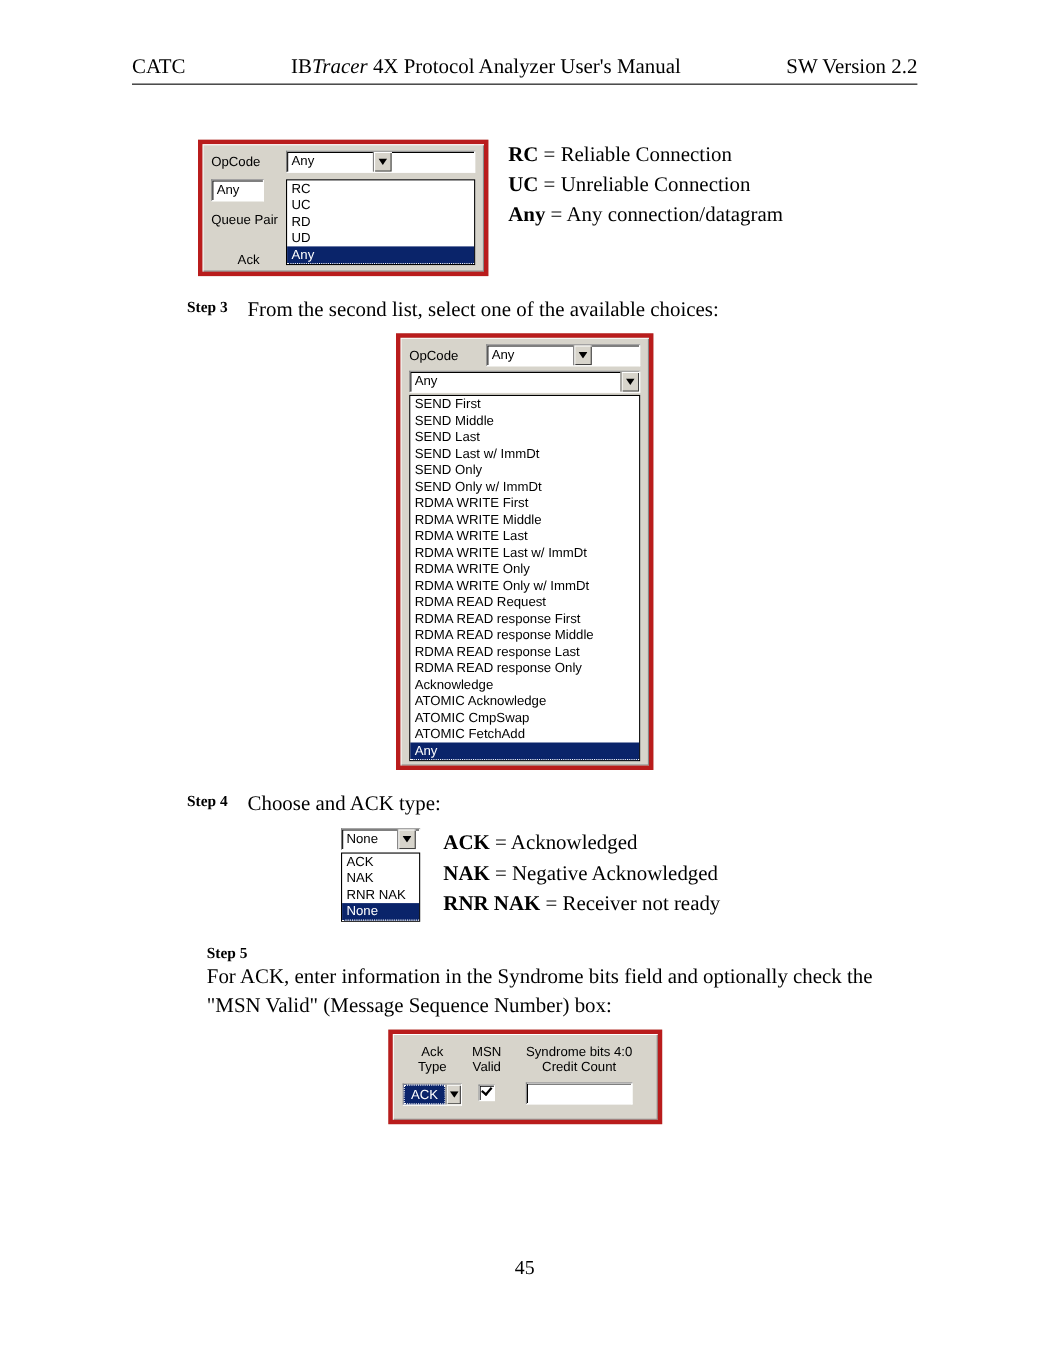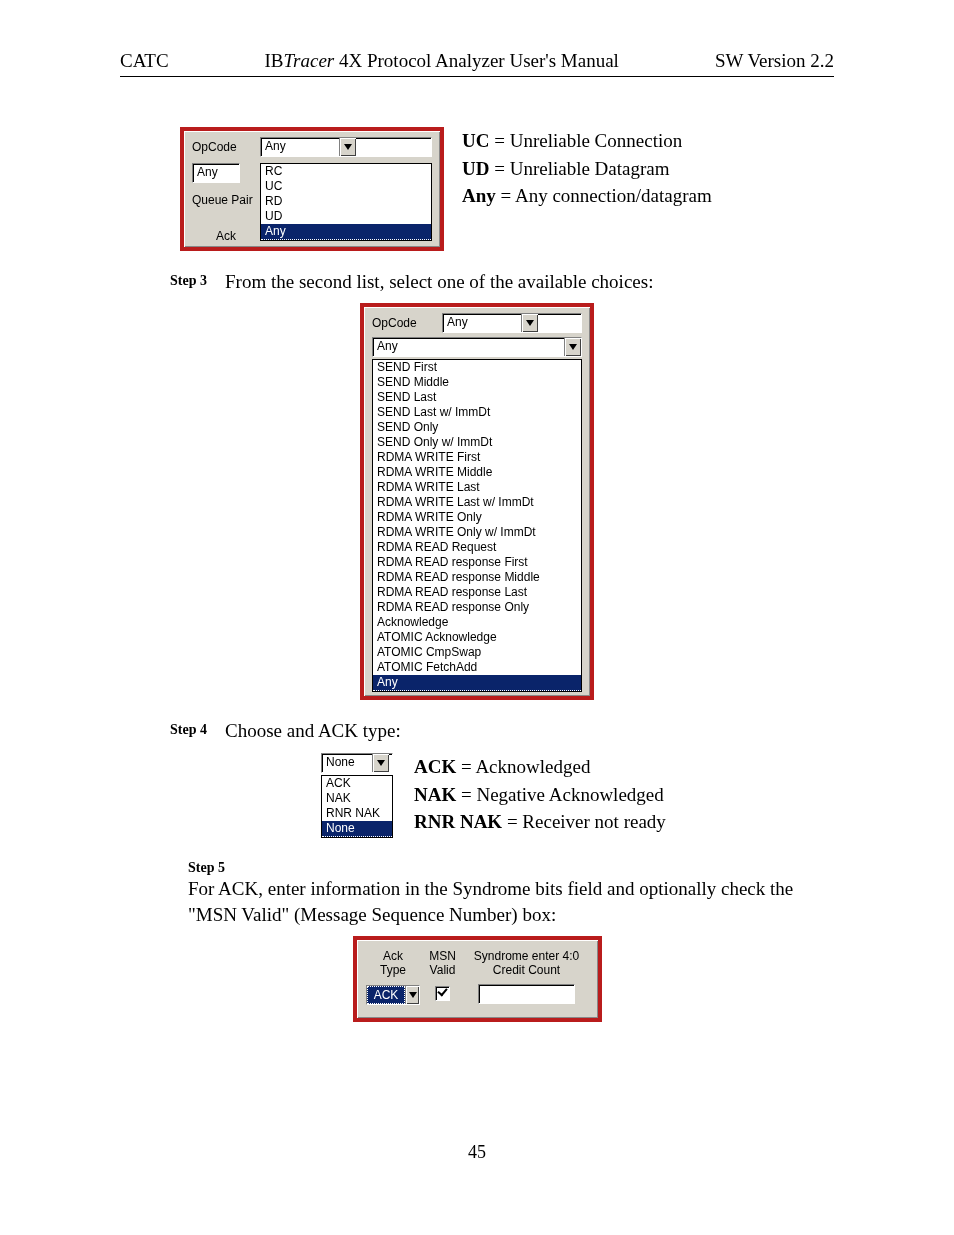--- a/index.html
+++ b/index.html
@@ -187,22 +187,22 @@
           <div class="item">RC</div>
           <div class="item">UC</div>
           <div class="item">RD</div>
           <div class="item">UD</div>
           <div class="item sel">Any</div>
         </div>
       </div>
     </div>
 
     <div class="defs">
+      <div><b>RC</b><span> = Reliable Connection</span></div>
       <div><b>UC</b><span> = Unreliable Connection</span></div>
-      <div><b>UD</b><span> = Unreliable Datagram</span></div>
       <div><b>Any</b><span> = Any connection/datagram</span></div>
     </div>
   </div>
 
   <div class="step-row" style="margin-left:50px;justify-content:space-between;">
     <div class="step-label">Step 3</div>
     <div class="step-body">From the second list, select one of the available choices:</div>
   </div>
 
   <div class="fig-row-center">
@@ -254,21 +254,21 @@
       </div>
     </div>
   </div>
 
   <div class="step-row" style="margin-left:50px;">
     <div class="step-label">Step 4</div>
     <div class="step-body">Choose and ACK type:</div>
   </div>
 
   <div class="fig-row" style="margin-left:190px;align-items:flex-start;">
-    <div class="ui-font" style="width:75px;margin-left:11px;">
+    <div class="ui-font" style="width:75px;">
       <span class="dd" style="width:70px;">
         <span class="val" style="min-width:42px;">None</span>
         <span class="arrow">
             <svg viewBox="0 0 8 6">
               <path d="M0 0 L8 0 L4 6 Z" fill="#000"></path>
             </svg>
           </span>
       </span>
       <div class="listbox" style="margin-top:2px;width:70px;">
         <div class="item">ACK</div>
@@ -294,21 +294,21 @@
       <table style="width:100%;border-collapse:collapse;text-align:center;">
         <tbody>
             <tr>
           <td style="width:55px;">
                 <div><span>Ack</span><br><span>Type</span></div>
               </td>
           <td style="width:40px;">
                 <div><span>MSN</span><br><span>Valid</span></div>
               </td>
           <td>
-                <div><span>Syndrome enter 4:0</span><br><span>Credit Count</span></div>
+                <div><span>Syndrome bits 4:0</span><br><span>Credit Count</span></div>
               </td>
         </tr>
         <tr>
           <td style="padding-top:6px;">
             <span class="dd" style="width:52px;">
               <span class="val" style="background:#0a246a;color:#fff;min-width:28px;border:1px dotted #fff;">ACK</span>
               <span class="arrow">
                     <svg viewBox="0 0 8 6">
                       <path d="M0 0 L8 0 L4 6 Z" fill="#000"></path>
                     </svg>

